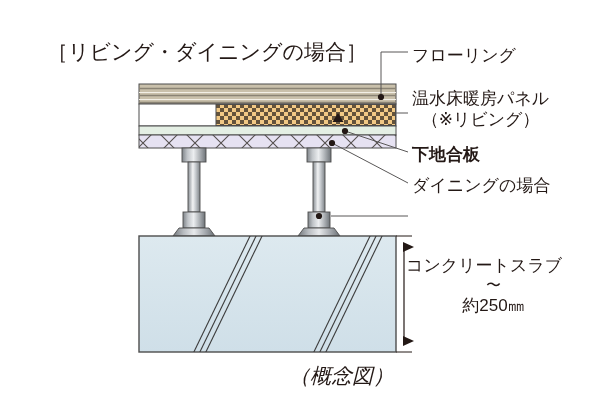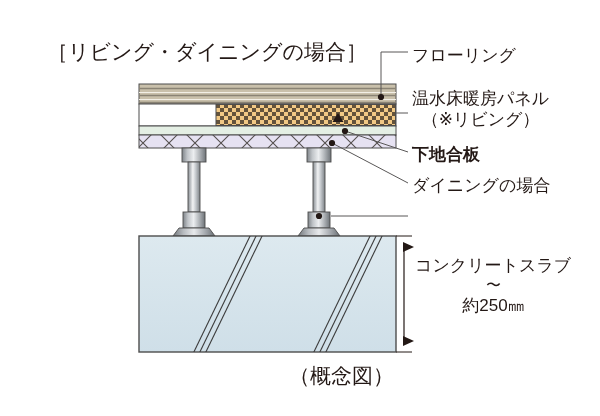--- a/index.html
+++ b/index.html
@@ -40,28 +40,29 @@
 
   #lbl-slab{
     left:406px;top:255px;
     font-size:17px;
     line-height:1.26;
     text-align:center;
     width:175px;
     color:#231815;
   }
   #lbl-slab .ctr{display:block;text-align:center;}
-  #lbl-slab .l1{text-align:left;padding-left:9px;}
+  #lbl-slab .l1{text-align:left;}
   #lbl-slab .tilde{font-size:15px;letter-spacing:0;}
 
   #caption{
     left:289px;top:362px;
     font-size:21px;
     white-space:nowrap;
     color:#231815;
+    font-style:italic;
   }
 
   svg{display:block;}
 </style>
 </head>
 <body>
 
 <div id="stage">
 
   <div class="abs" id="title">［リビング・ダイニングの場合］</div>

